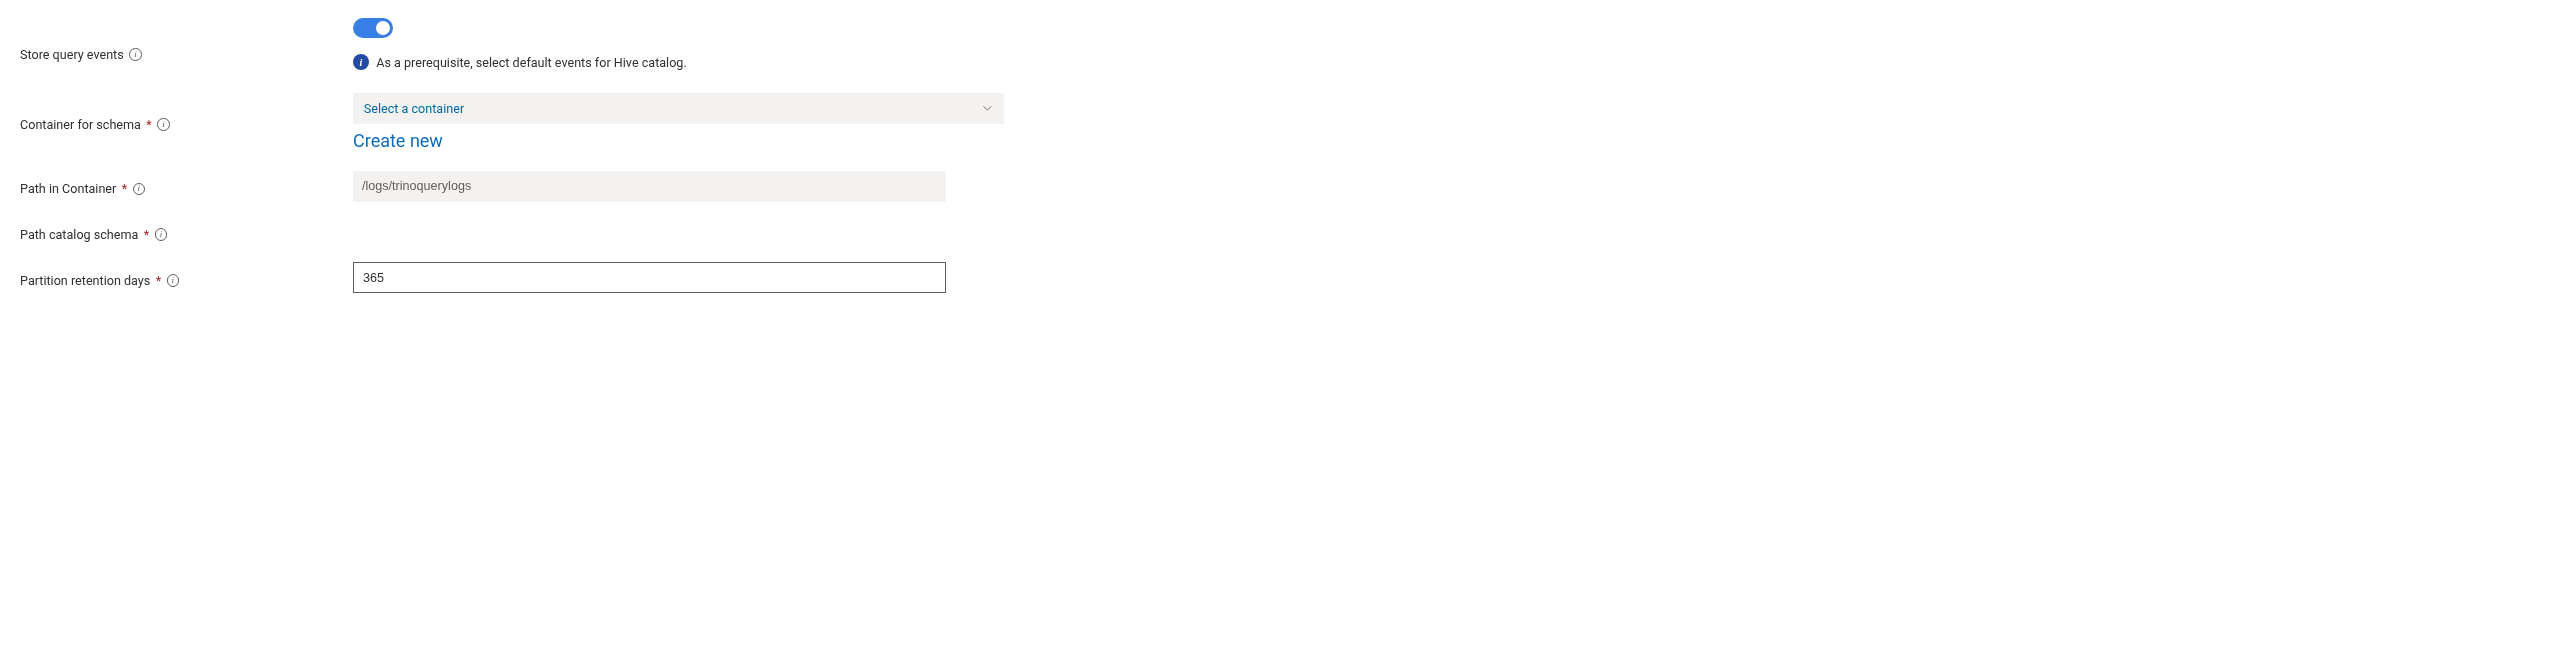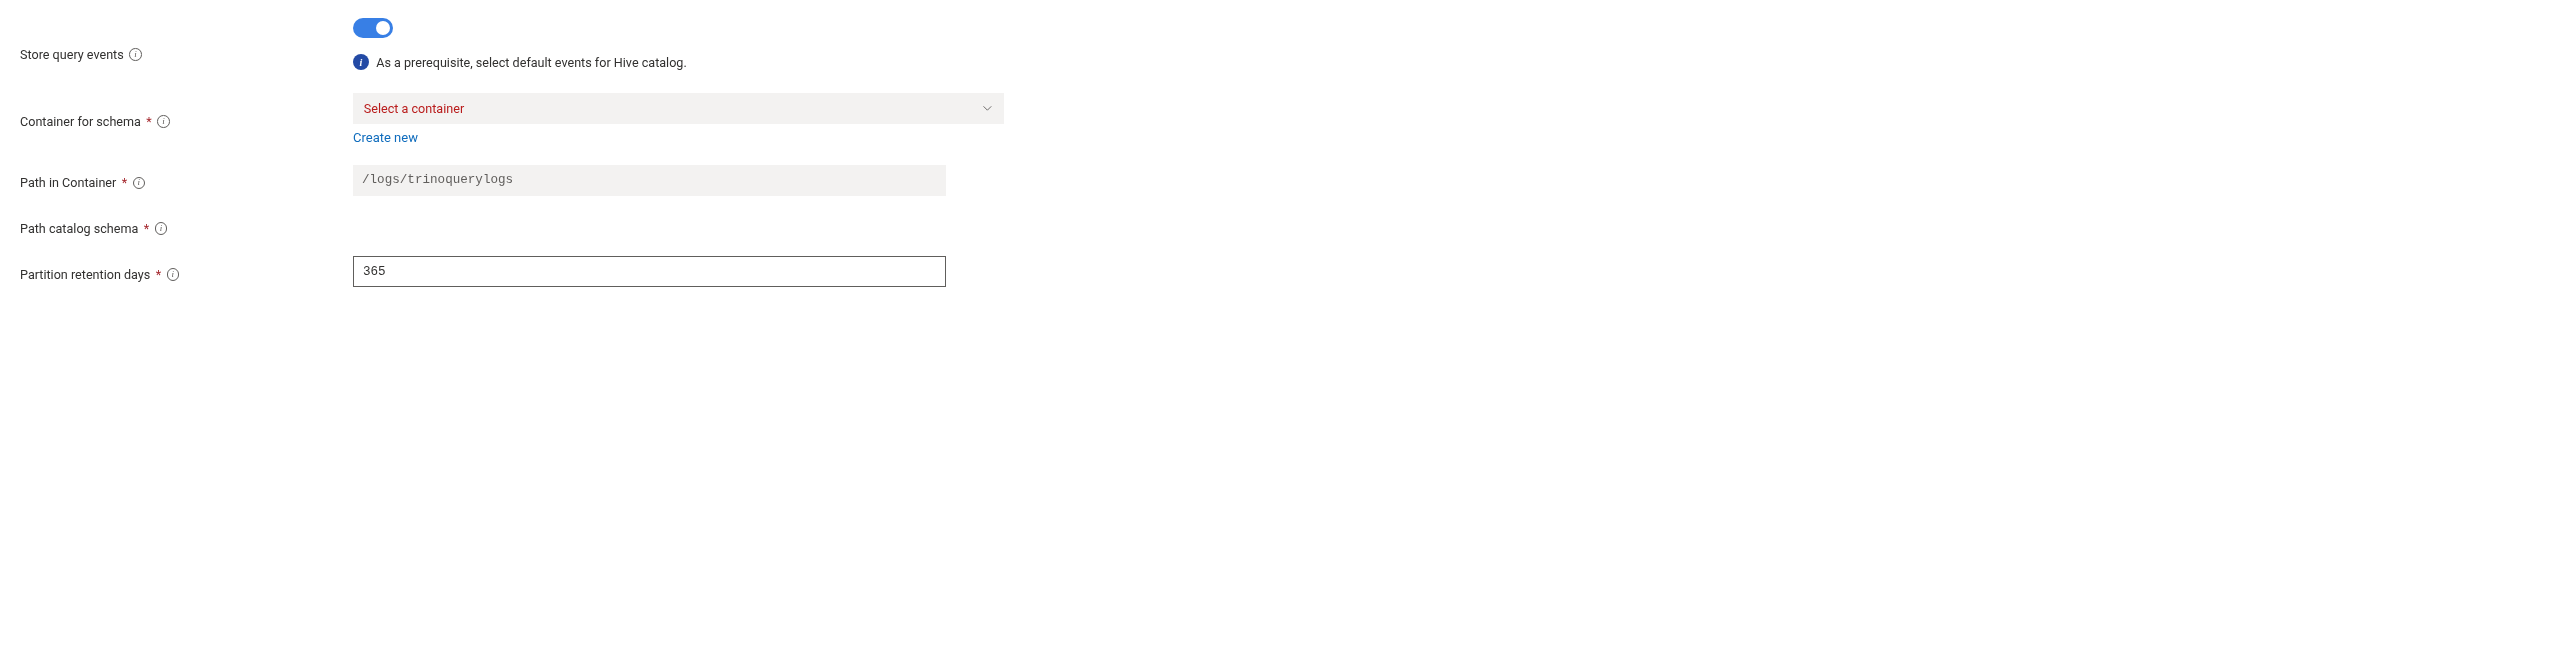--- a/index.html
+++ b/index.html
@@ -103,42 +103,42 @@
   
   .select-disabled {
     width: 651px;
     height: 31px;
     background: #f3f2f1;
     border: none;
     display: flex;
     align-items: center;
     justify-content: space-between;
     padding: 0 10.8px;
-    color: #b91c1c;
+    color: #0369a1;
     font-size: 12.6px;
   }
   .chevron-down-icon svg { display:block; }
   .link {
     color: #0b61c4;
     color: #0067b8;
     color: #135cc8;
     color: #1b6ec2;
     color: #0f6cbd;
-    font-size: 13px;
+    font-size: 18px;
     cursor: pointer;
     width: fit-content;
   }
   .text-input {
     width: 593px;
     height: 31px;
     border: 0.9px solid #605e5c;
     padding: 0 9px;
     font-size: 12.6px;
     color: #323130;
-    font-family: Liberation Mono, monospace;
+    font-family: Liberation Sans, sans-serif;
   }
   .text-input.disabled {
     background: #f3f2f1;
     border: none;
     color: #605e5c;
   }
   .text-input::placeholder { color: #605e5c; }
 </style>
 </head>
 <body>

